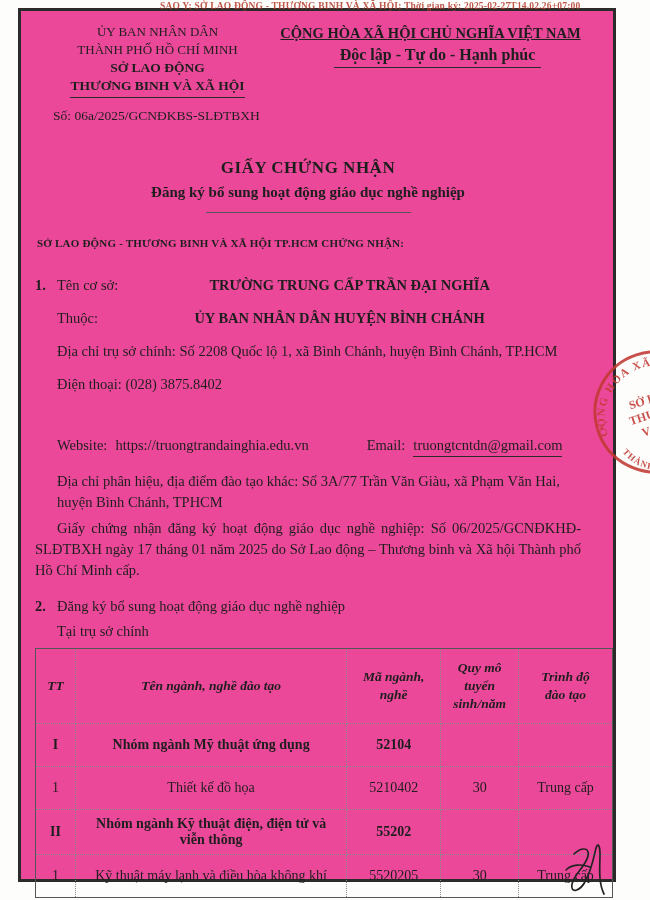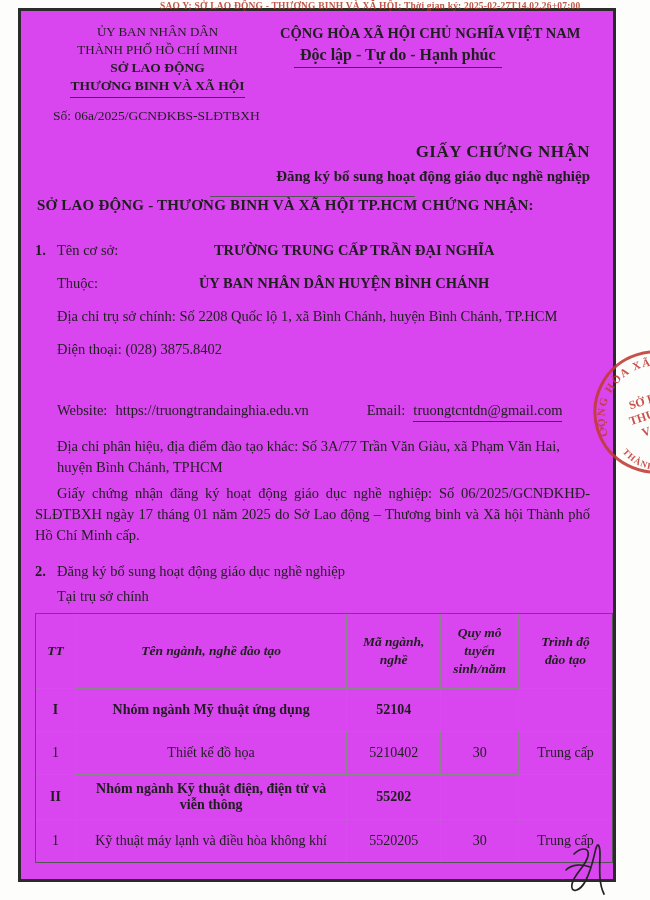--- a/index.html
+++ b/index.html
@@ -12,40 +12,40 @@
     overflow:hidden;
   }
   .page{position:absolute;inset:0;background:#fdfdfb;}
   .overprint{
     position:absolute;top:1px;left:160px;width:490px;
     font-size:9.5px;color:#b5392c;white-space:nowrap;
     letter-spacing:.2px;z-index:3;font-weight:bold;opacity:.85;
   }
   .frame{
     position:absolute;left:18px;top:8px;width:598px;height:874px;
-    border:3px solid #2b2b2b;background:#d946ef;z-index:1;
-    box-sizing:border-box;padding:10px 23px 0 14px;
+    border:3px solid #2b2b2b;background:#ec4899;z-index:1;
+    box-sizing:border-box;padding:10px 32px 0 14px;
   }
   
   .doc-header{display:flex;margin-top:2px;}
   .hdr-left{width:245px;text-align:center;line-height:18px;font-size:13px;}
   .hdr-left .b{font-weight:bold;font-size:13.5px;}
   .hdr-left .uline{display:inline-block;border-bottom:1.5px solid #2b2b2b;padding-bottom:2px;}
-  .hdr-right{flex:1;text-align:left;line-height:21px;}
+  .hdr-right{flex:1;text-align:center;line-height:21px;text-decoration:underline;}
   .hdr-right .country{font-weight:bold;font-size:14.5px;}
   .hdr-right .motto{font-weight:bold;font-size:16px;display:inline-block;border-bottom:1.5px solid #2b2b2b;padding:0 6px 2px 6px;margin-left:14px;}
   .meta-row{display:flex;margin-top:10px;font-size:13.5px;}
   .doc-number{width:255px;padding-left:18px;}
   .place-date{flex:1;font-style:italic;text-align:center;}
   
-  .title-block{text-align:right;margin-top:16px;line-height:24px;}
+  .title-block{text-align:center;margin-top:32px;line-height:24px;}
   .title-main{font-weight:bold;font-size:17px;letter-spacing:.5px;}
   .title-sub{font-weight:bold;font-size:15px;}
   .title-rule{width:205px;border-top:1.5px solid #555;margin:8px auto 0 auto;}
-  .certify{font-weight:bold;font-size:15px;padding-left:2px;letter-spacing:.2px;}
+  .certify{margin-top:24px;font-weight:bold;font-size:11px;padding-left:2px;letter-spacing:.2px;}
   
   .s1{margin-top:26px;font-size:14.5px;}
   .line{display:flex;align-items:baseline;line-height:20px;margin-top:13px;padding-left:22px;}
   .line.first{padding-left:0;}
   .num{font-weight:bold;width:22px;}
   .lbl{white-space:nowrap;}
   .val-b{font-weight:bold;}
   .center-val{flex:1;text-align:center;font-weight:bold;}
   .gap{width:8px;}
   .email-val{border-bottom:1px solid #2b2b2b;padding-bottom:1px;margin-top:28px;}

